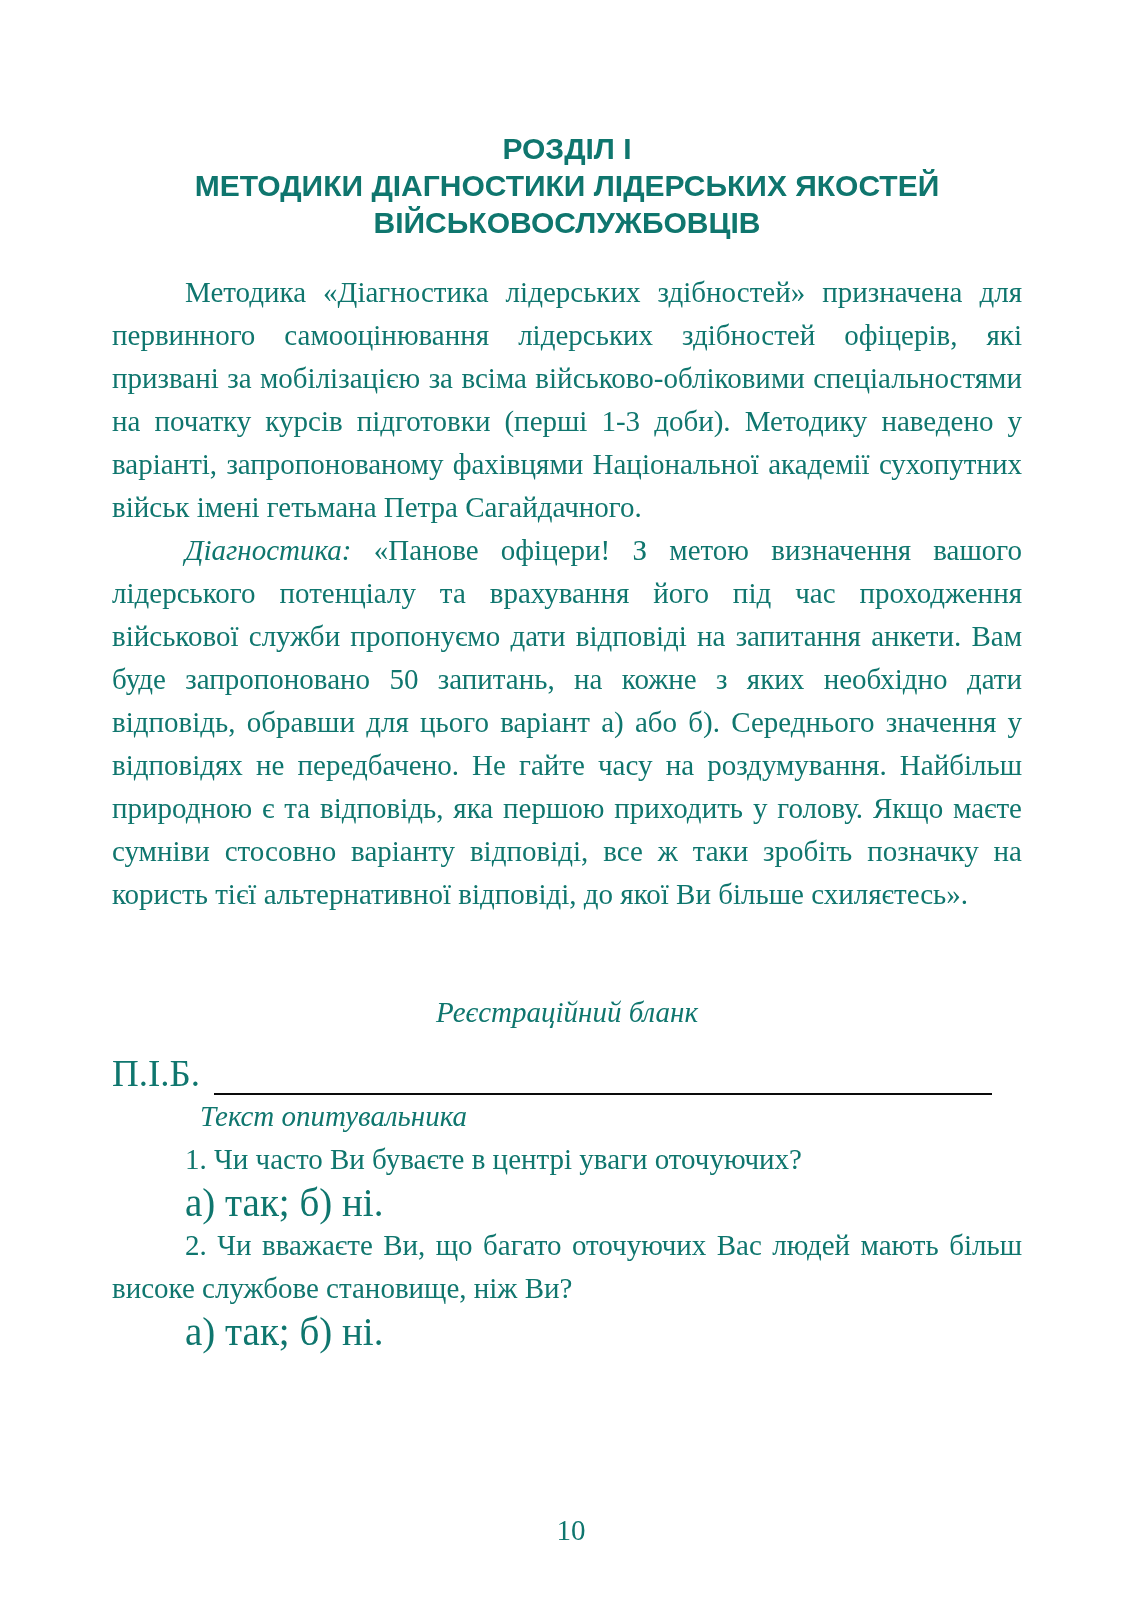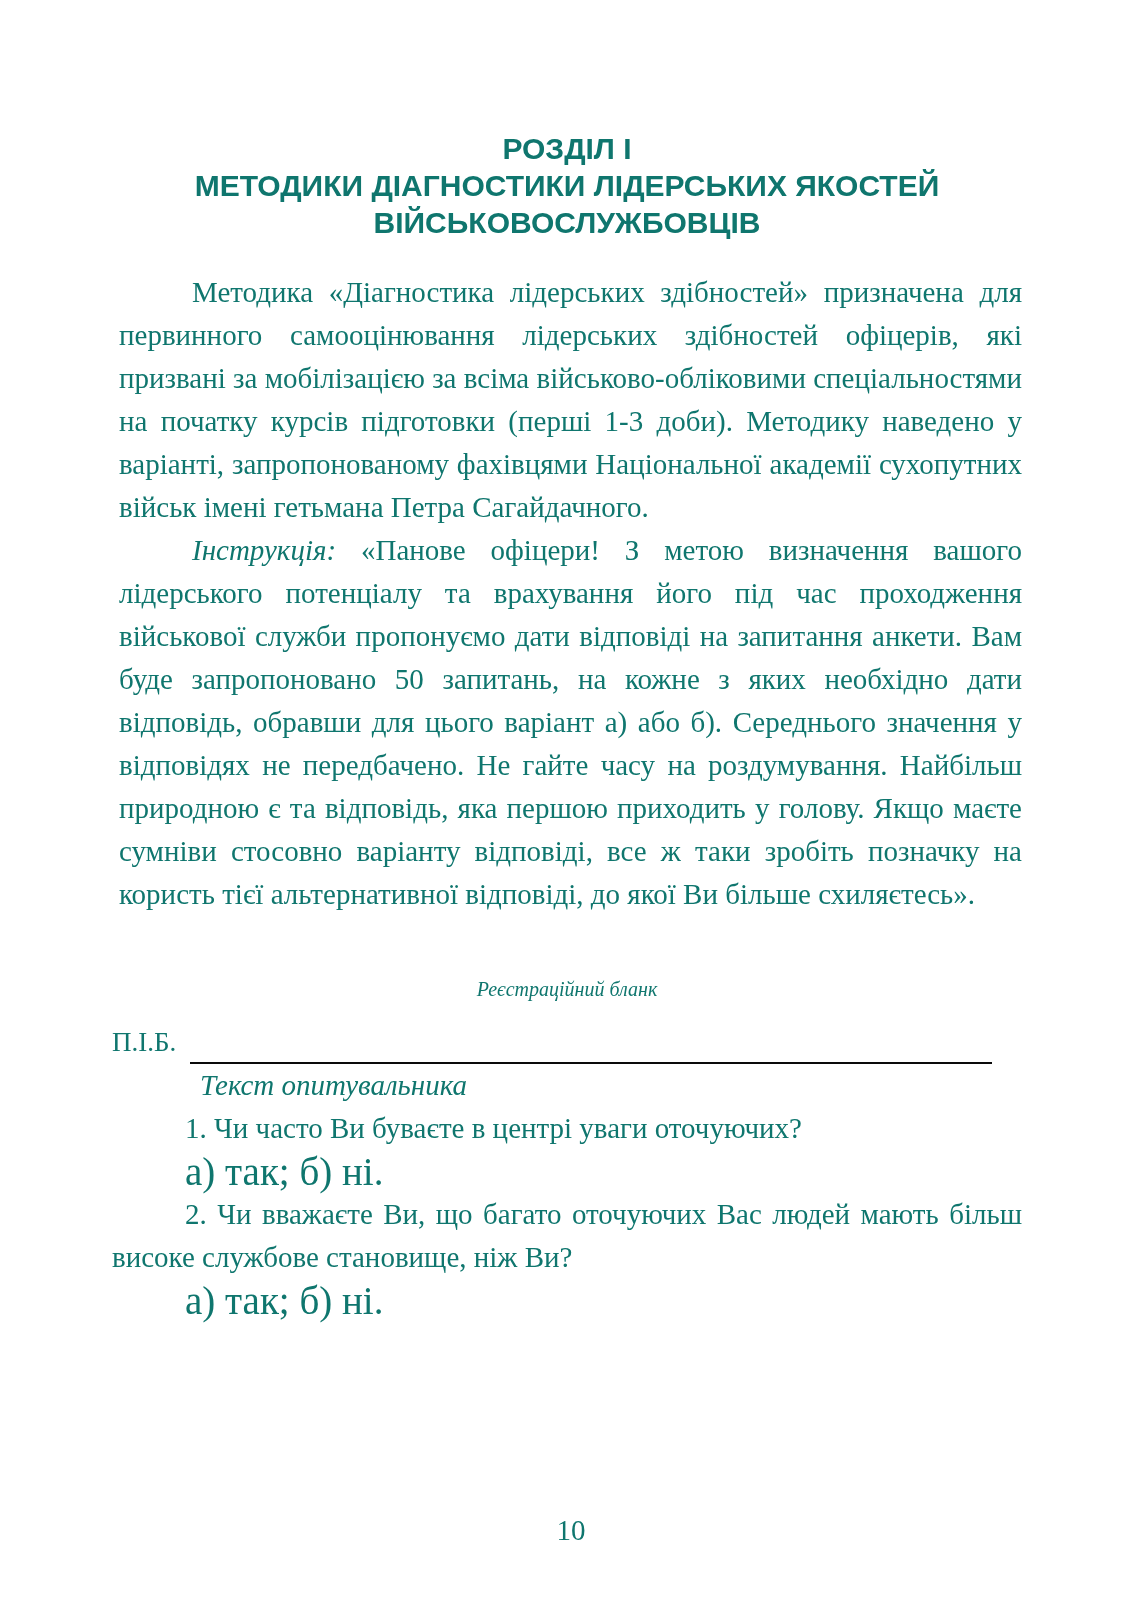--- a/index.html
+++ b/index.html
@@ -38,36 +38,35 @@
   }
   .body-text {
     margin-top: 30px;
     font-size: 29px;
     line-height: 43px;
     text-align: justify;
   }
   .para {
     text-indent: 73px;
     text-align: justify;
-    margin-left: 7px;
   }
   .italic { font-style: italic; }
   .form-title {
-    margin-top: 52px;
+    margin-top: 75px;
     text-align: center;
     font-style: italic;
-    font-size: 20px;
+    font-size: 29px;
     line-height: 43px;
   }
   .name-row {
     display: flex;
     align-items: flex-end;
-    font-size: 27px;
+    font-size: 37px;
     line-height: 43px;
-    margin-top: 10px;
+    margin-top: 18px;
   }
   .name-label { flex: 0 0 auto; }
   .name-line {
     flex: 1 1 auto;
     margin-left: 14px;
     margin-right: 30px;
     border-bottom: 2px solid #0a0a0a;
     height: 36px;
   }
   .questionnaire-label {
@@ -106,21 +105,21 @@
     <div class="chapter-title">
       <div>РОЗДІЛ І</div>
       <div>МЕТОДИКИ ДІАГНОСТИКИ ЛІДЕРСЬКИХ ЯКОСТЕЙ</div>
       <div>ВІЙСЬКОВОСЛУЖБОВЦІВ</div>
     </div>
 
 
     <div class="body-text">
       <p class="para">Методика «Діагностика лідерських здібностей» призначена для первинного самооцінювання лідерських здібностей офіцерів, які призвані за мобілізацією за всіма військово-обліковими спеціальностями на початку курсів підготовки (перші 1-3 доби). Методику наведено у варіанті, запропонованому фахівцями Національної академії сухопутних військ імені гетьмана Петра Сагайдачного.</p>
       <p class="para">
-        <span class="italic">Інструкція:</span>
+        <span class="italic">Діагностика:</span>
         <span>«Панове офіцери! З метою визначення вашого лідерського потенціалу та врахування його під час проходження військової служби пропонуємо дати відповіді на запитання анкети. Вам буде запропоновано 50 запитань, на кожне з яких необхідно дати відповідь, обравши для цього варіант а) або б). Середнього значення у відповідях не передбачено. Не гайте часу на роздумування. Найбільш природною є та відповідь, яка першою приходить у голову. Якщо маєте сумніви стосовно варіанту відповіді, все ж таки зробіть позначку на користь тієї альтернативної відповіді, до якої Ви більше схиляєтесь».</span>
       </p>
     </div>
 
     <div class="form-title">Реєстраційний бланк</div>
 
     <div class="name-row">
       <span class="name-label">П.І.Б.</span>
       <span class="name-line"></span>
     </div>

